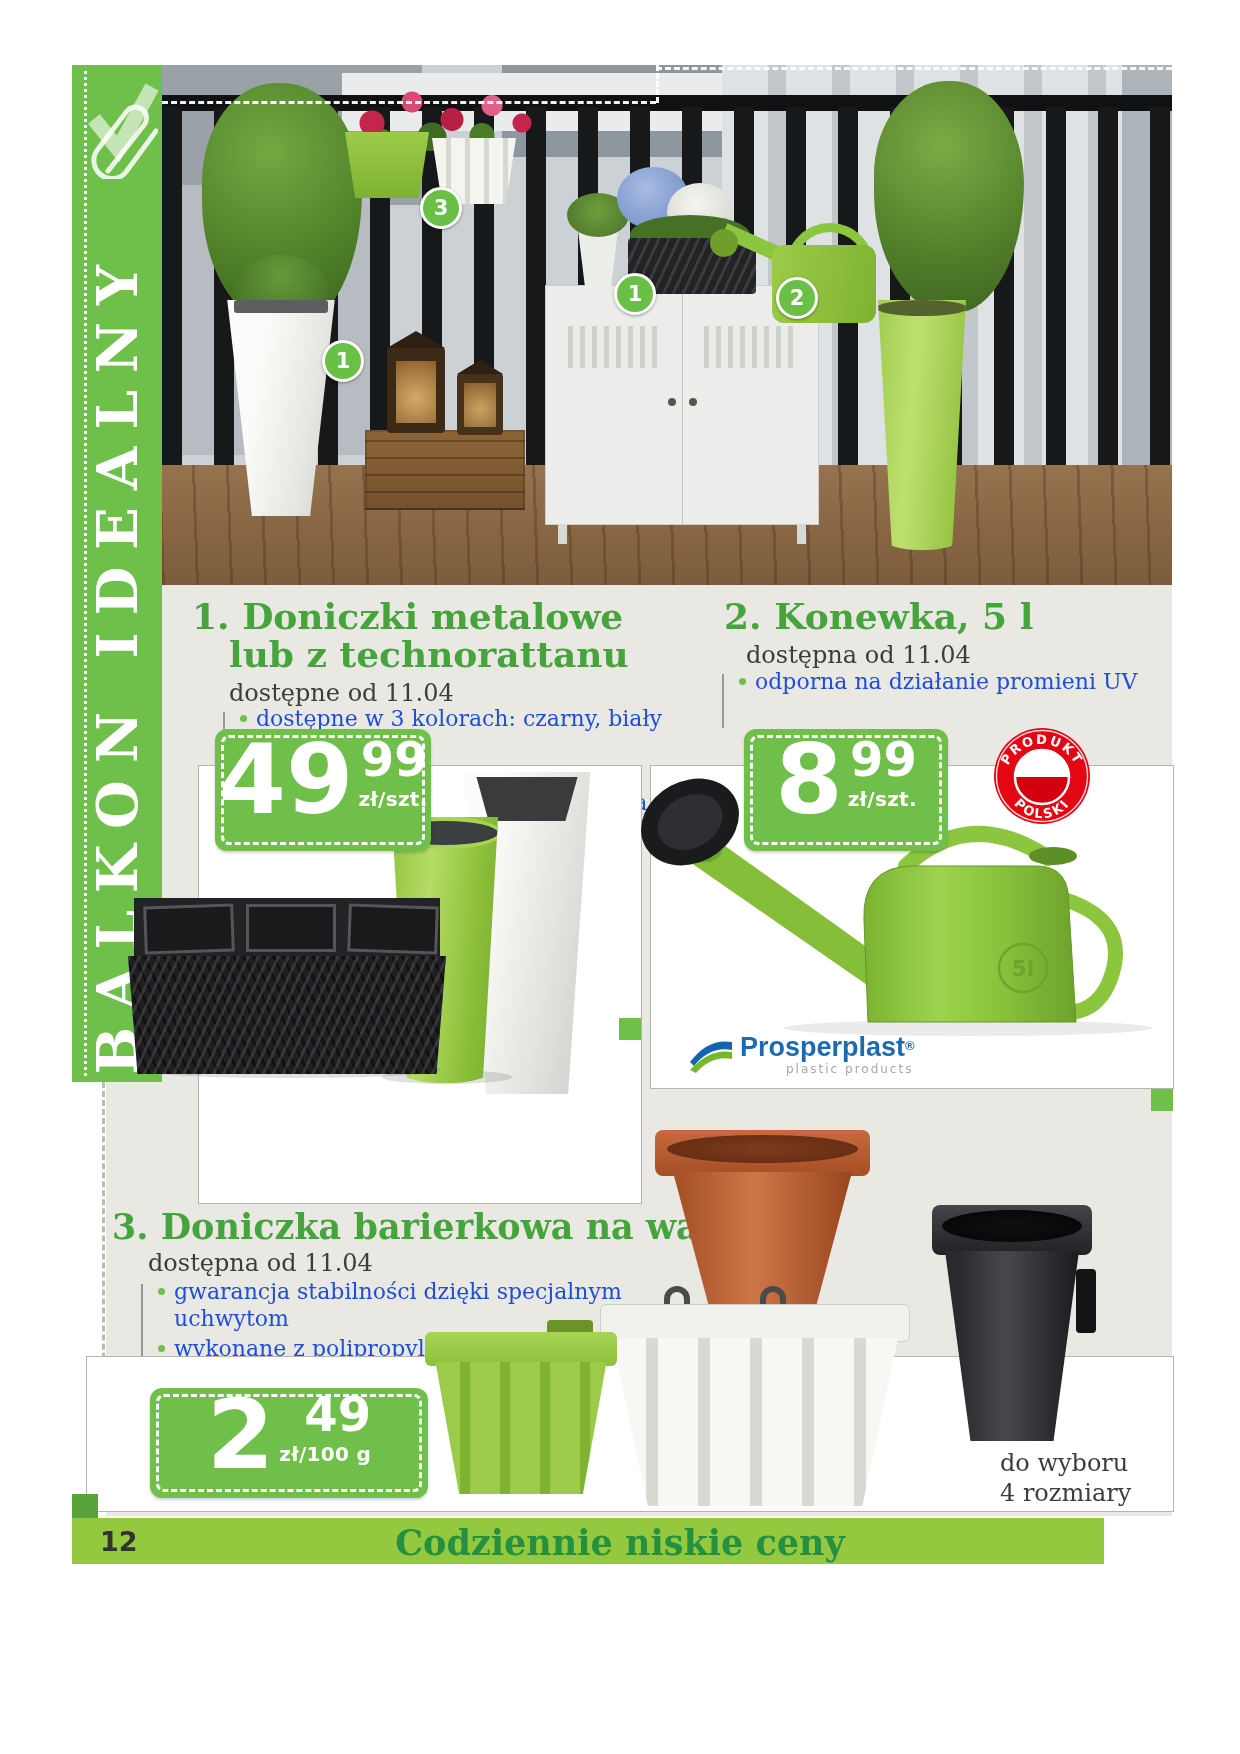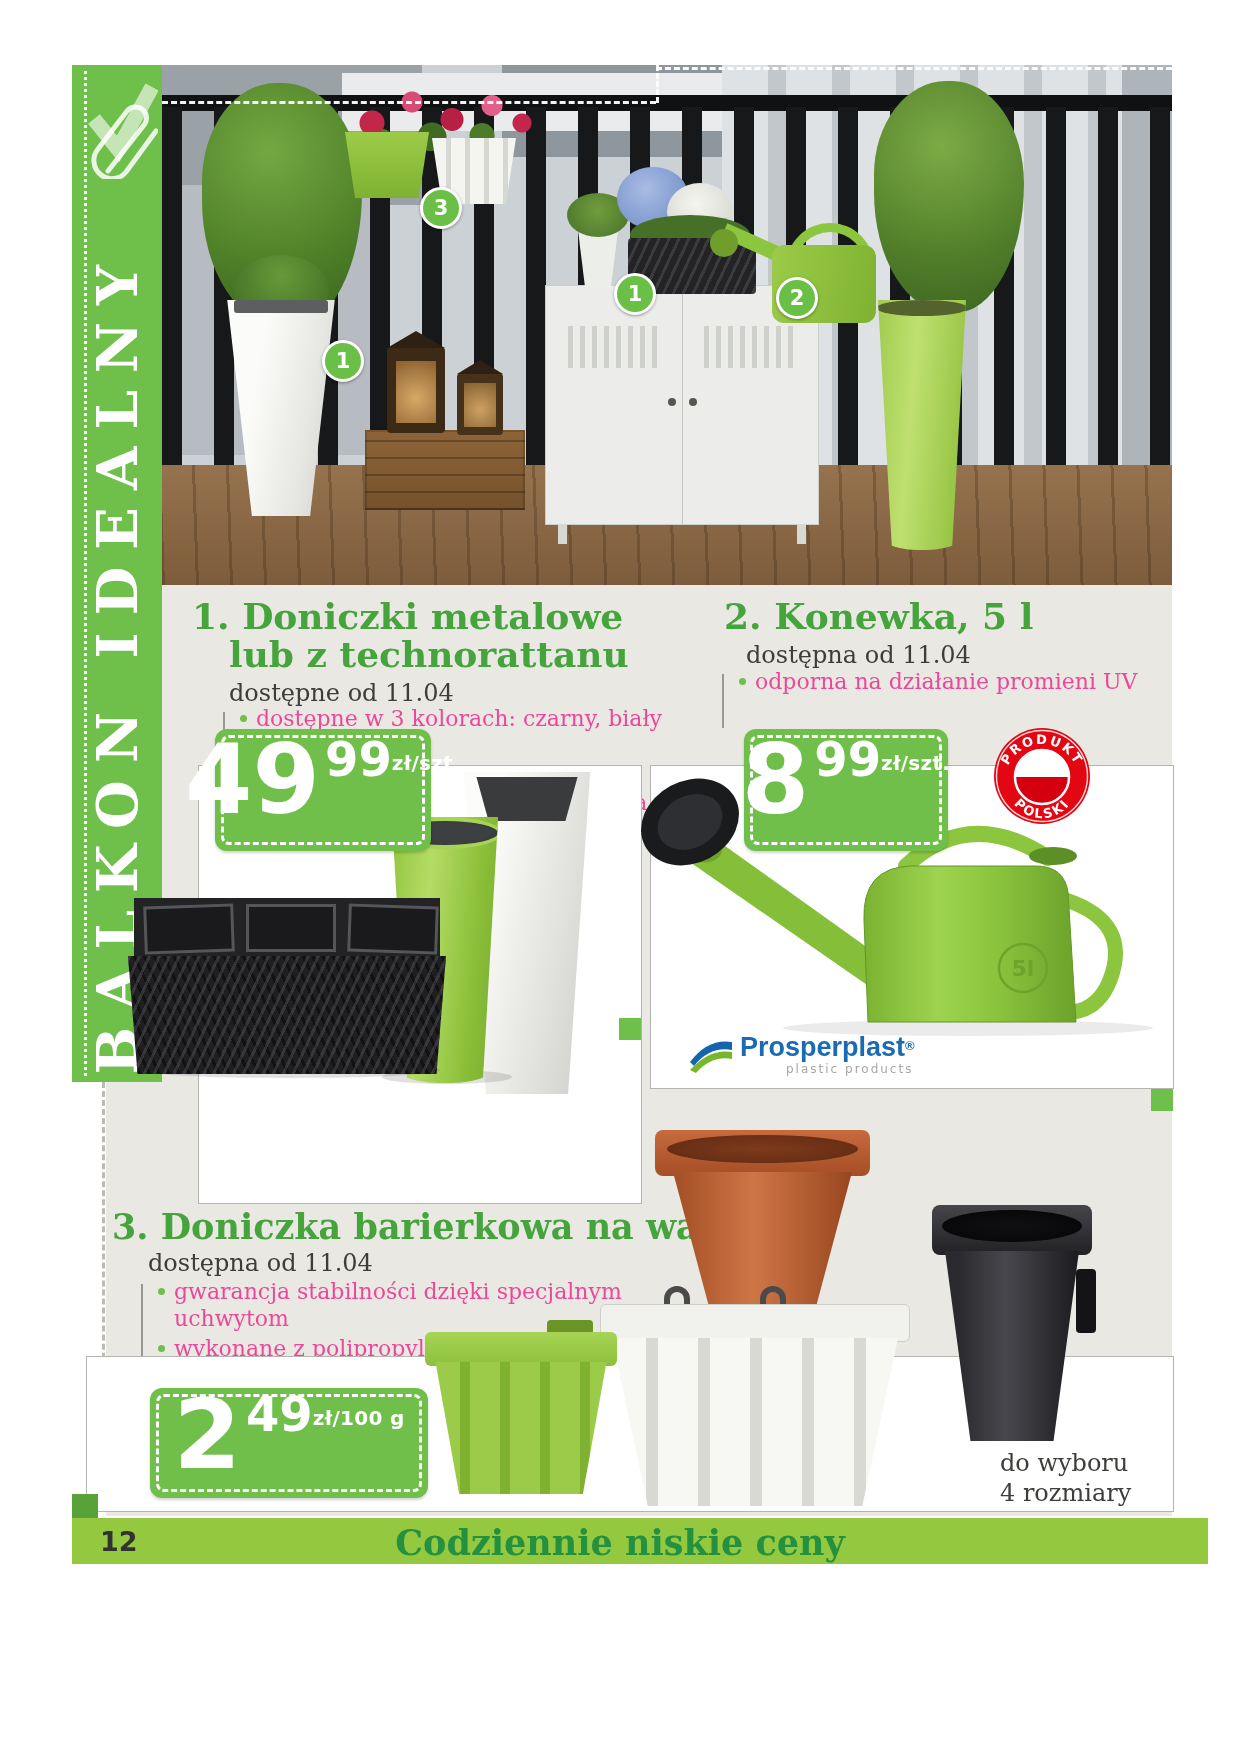--- a/index.html
+++ b/index.html
@@ -19,38 +19,38 @@
   .wdash-v{border-left:3px dashed rgba(255,255,255,.95);width:0;}
   .marker{width:36px;height:36px;border-radius:50%;background:#6abf47;border:3px solid #fff;
           color:#fff;font-family:"DejaVu Sans","Liberation Sans",sans-serif;font-weight:bold;
           font-size:21px;display:flex;align-items:center;justify-content:center;box-shadow:0 1px 3px rgba(0,0,0,.35);}
   
   .gpanel{background:#e9e8e3;}
   
   .h{font-weight:bold;color:#45a43c;font-size:36px;line-height:38px;white-space:nowrap;}
   .h3size{font-size:35px;}
   .avail{font-size:24px;color:#3e3d3b;white-space:nowrap;}
-  .bullets{font-size:22px;line-height:27px;color:#ec4899;}
+  .bullets{font-size:22px;line-height:27px;color:#1d4ed8;}
   .bi{position:relative;padding-left:19px;margin-bottom:3px;}
   .bi::before{content:"";position:absolute;left:3px;top:10px;width:7px;height:7px;border-radius:50%;background:#6fbf4b;}
   .vrule{width:2px;background:#989792;}
   .pbox{background:#fff;border:1px solid #b4b4b0;}
   .csq{width:22px;height:22px;background:#6fbf4b;}
   
   .badge{background:#6fbf4a;border-radius:12px;box-shadow:0 2px 3px rgba(0,0,0,.18);}
   .badge::before{content:"";position:absolute;inset:6px;border:3px dashed #fff;border-radius:8px;}
   .price{position:relative;display:flex;justify-content:center;align-items:flex-start;height:100%;
          color:#fff;font-family:"DejaVu Sans","Liberation Sans",sans-serif;font-weight:bold;padding-top:8px;box-sizing:border-box;}
   .price .whole{font-size:97px;line-height:.88;}
-  .price .side{display:flex;flex-direction:row;align-items:center;margin-left:5px;padding-top:2px;}
+  .price .side{display:flex;flex-direction:column;align-items:flex-end;margin-left:5px;padding-top:2px;}
   .price .cents{font-size:48px;line-height:.85;}
   .price .unit{font-size:20px;margin-top:7px;letter-spacing:.3px;white-space:nowrap;}
   
   .note{font-size:24px;line-height:30px;color:#3e3d3b;}
-  .footer-bar{left:72px;top:1518px;width:1136px;height:46px;background:#93c83f;}
+  .footer-bar{left:72px;top:1518px;width:1032px;height:46px;background:#93c83f;}
   .footer-notch{left:72px;top:1494px;width:26px;height:24px;background:#57a339;}
   .pageno{font-family:"DejaVu Sans","Liberation Sans",sans-serif;font-weight:bold;font-size:27px;color:#32322f;}
   .slogan{left:0;top:1522px;width:1240px;text-align:center;font-weight:bold;font-size:35px;color:#23913f;}
   
   .pplogo{display:flex;align-items:flex-start;}
   .ppname{font-family:Liberation Sans, sans-serif;font-weight:bold;font-size:27px;color:#1b6bb2;line-height:1;}
   .ppreg{font-size:13px;vertical-align:super;}
   .pptag{font-family:"DejaVu Sans","Liberation Sans",sans-serif;font-size:12px;color:#a7a7a2;letter-spacing:2px;margin-top:1px;padding-left:46px;}
   .can-label{font-family:"DejaVu Sans","Liberation Sans",sans-serif;font-weight:bold;}
 </style>

